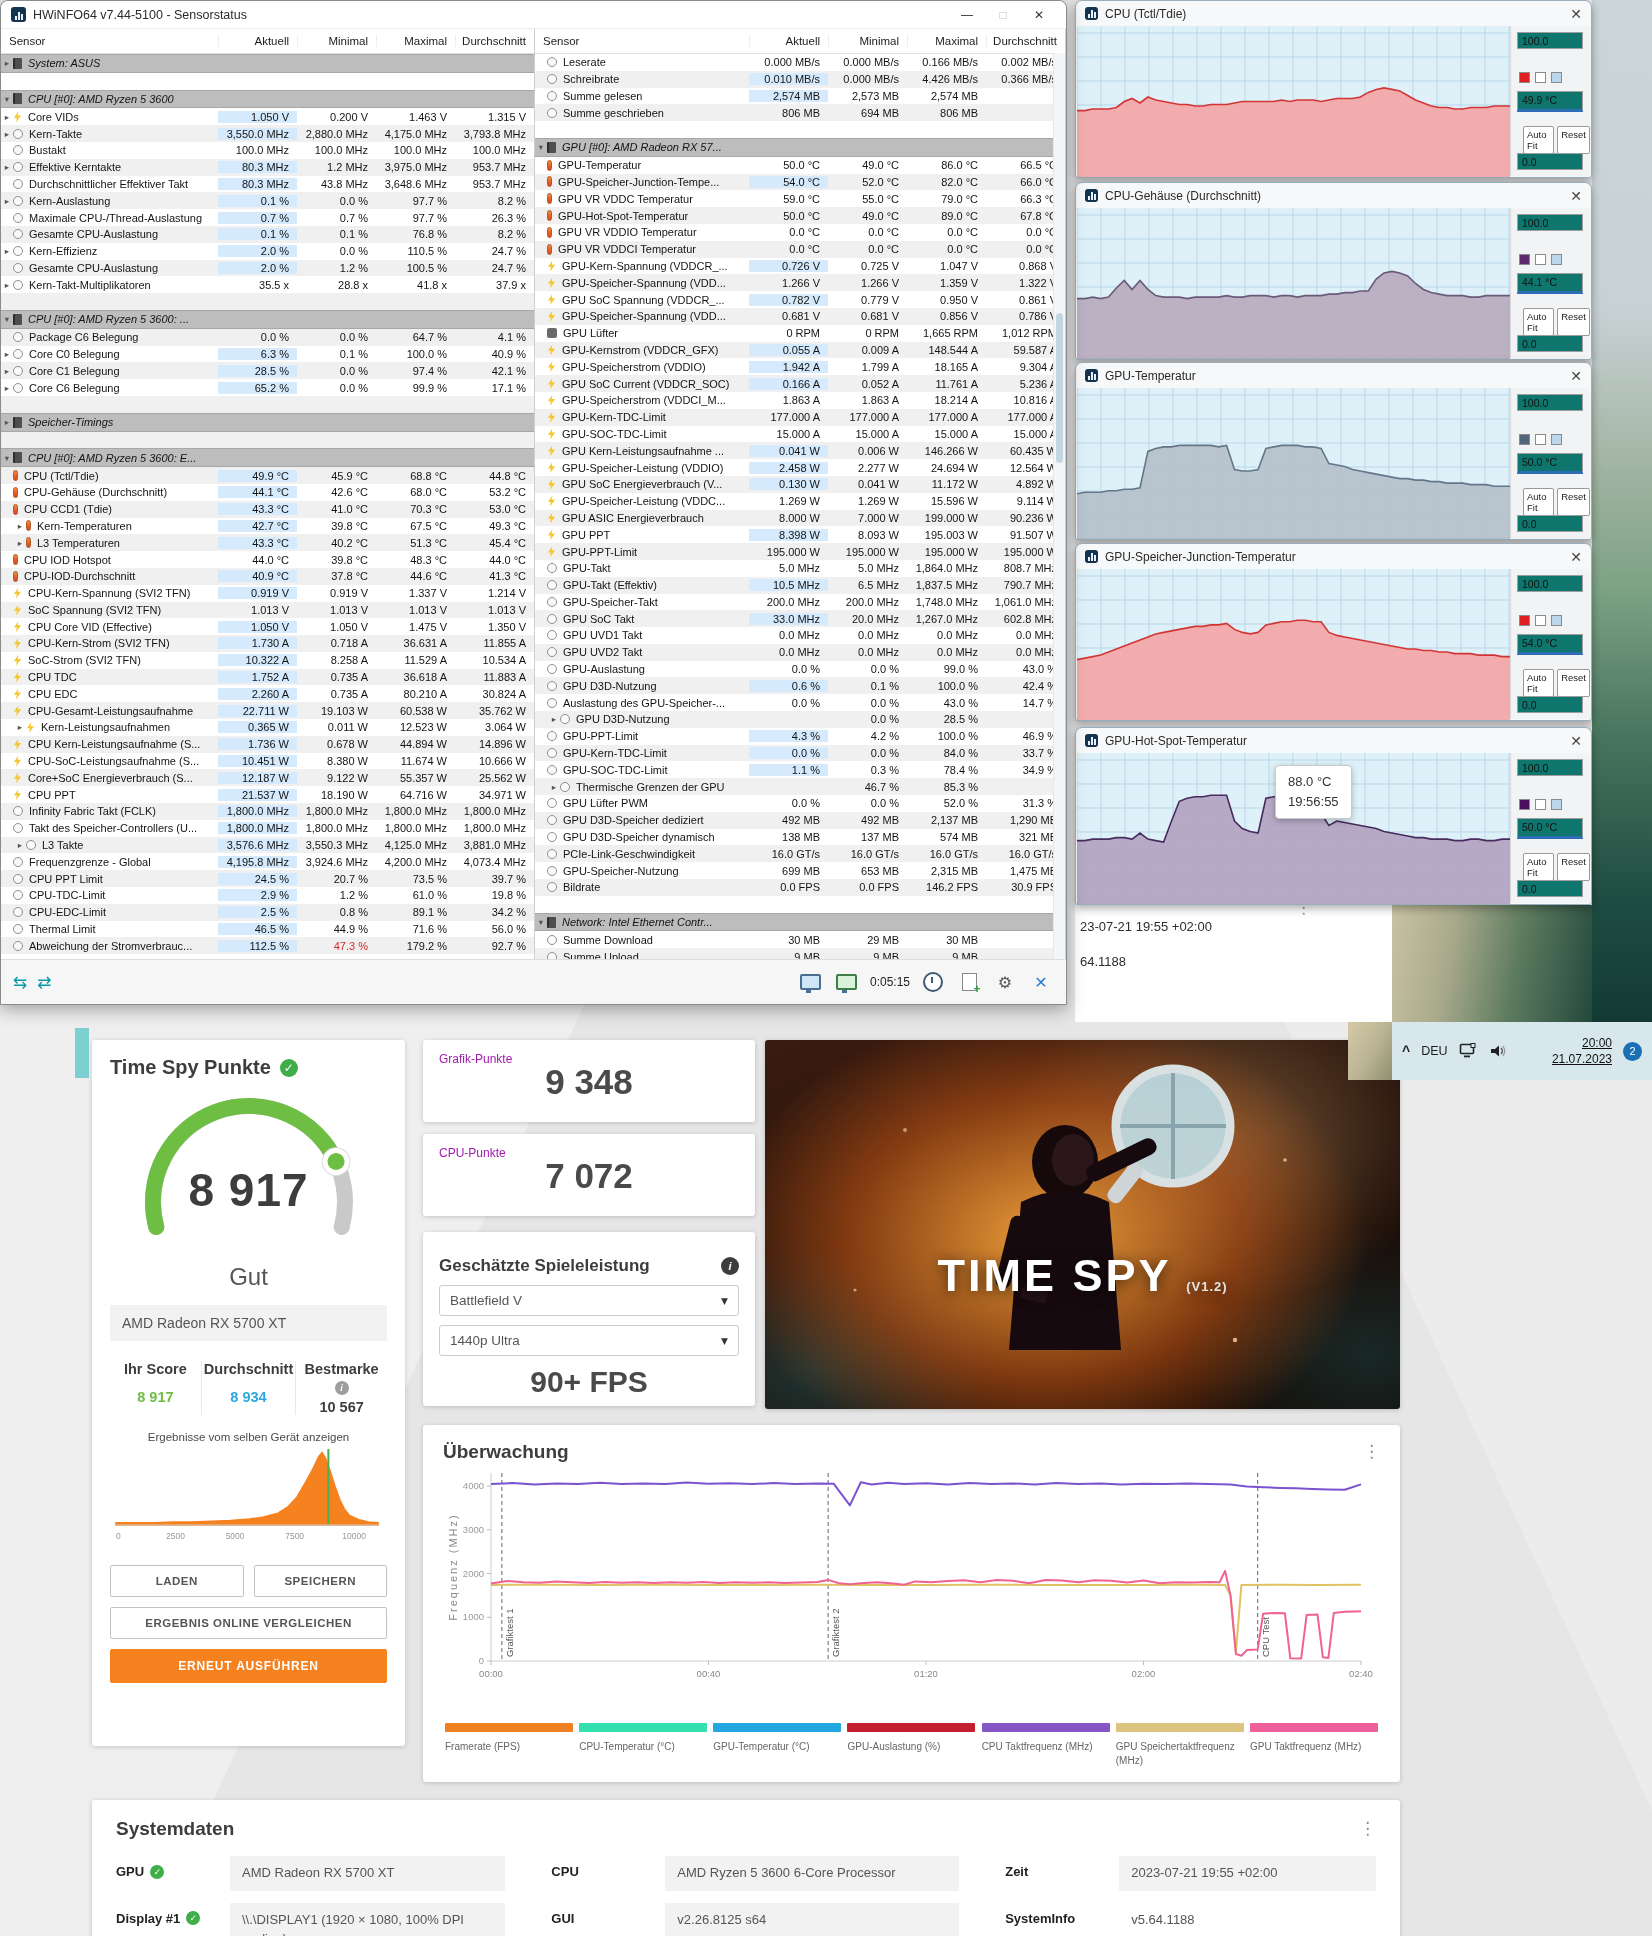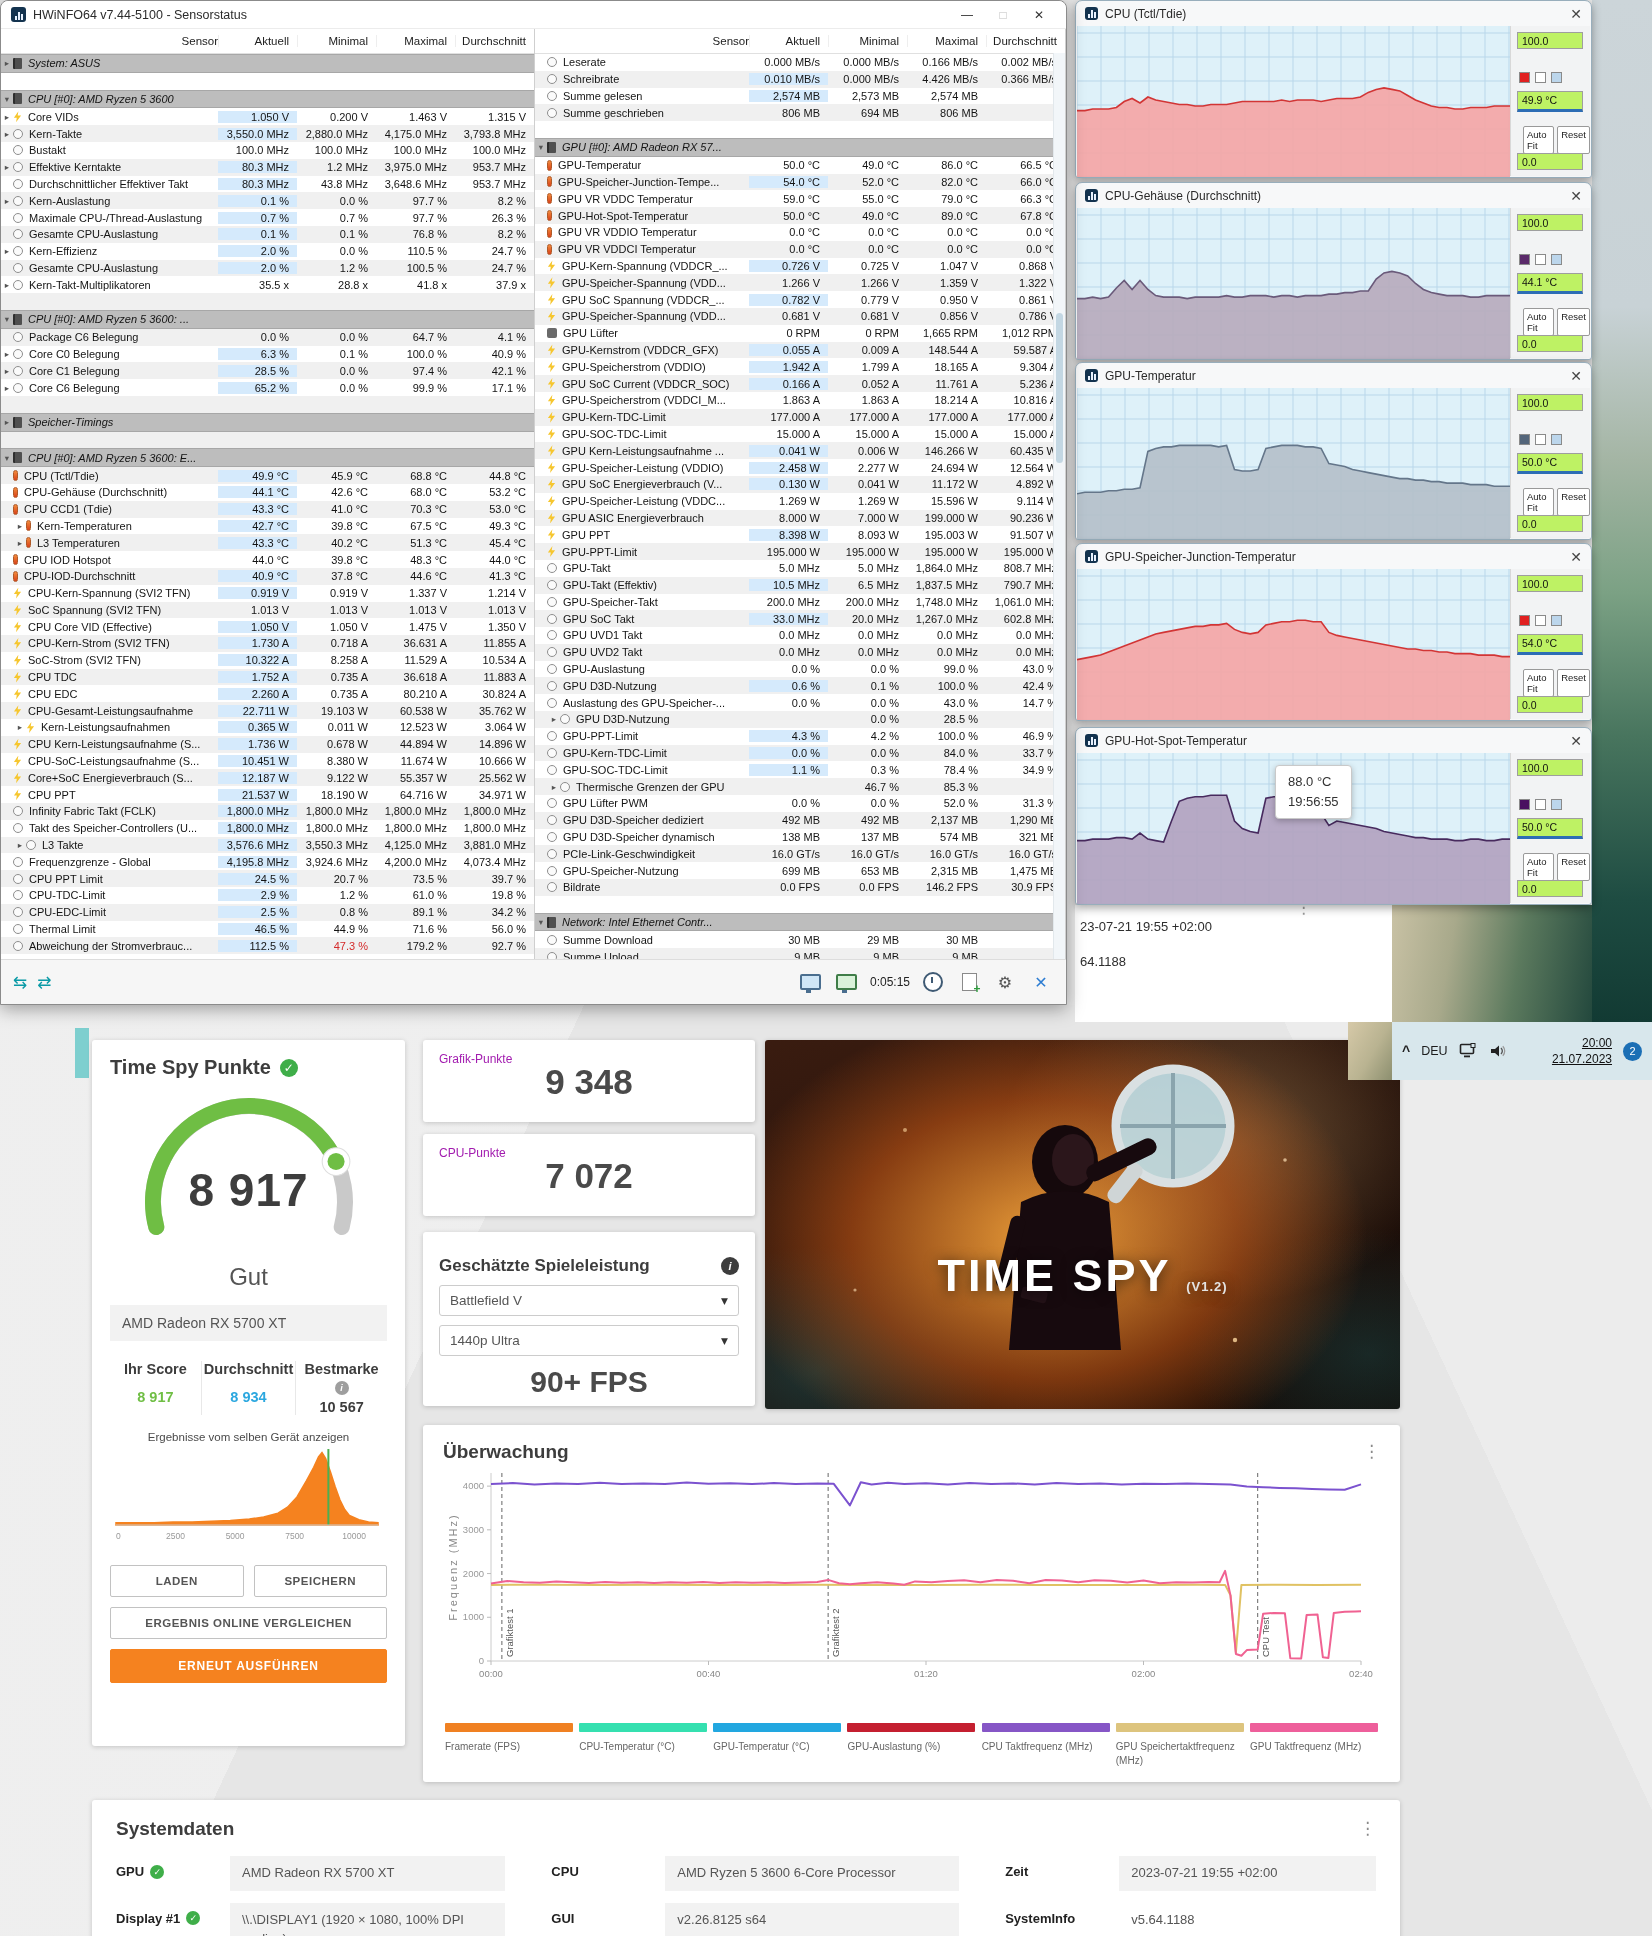--- a/index.html
+++ b/index.html
@@ -14,21 +14,21 @@
         justify-content:center;gap:1px;padding:2px 2px;box-sizing:border-box;margin-right:7px;flex:none;}
   .hwicon i{display:block;width:2px;background:#e8f2ff;}
   .hwicon i:nth-child(1){height:4px}.hwicon i:nth-child(2){height:8px}.hwicon i:nth-child(3){height:6px}
   .caption-btns{margin-left:auto;display:flex;gap:2px;}
   .cap{width:34px;text-align:center;font-size:12px;color:#333;line-height:24px;}
   .cap.dis{color:#c0c0c0}
   #panes{position:absolute;top:28px;left:0;right:0;bottom:44px;display:flex;overflow:hidden;}
   .pane{width:533px;background:#fff;position:relative;border-right:1px solid #cfcfcf;overflow:hidden;}
   .pane:last-child{flex:1}
   .phead{display:flex;height:24px;align-items:center;font-size:11.5px;color:#1c1c1c;border-bottom:1px solid #e0e0e0;}
-  .phead .plabel{flex:1;padding-left:8px;text-align:right;}
+  .phead .plabel{flex:1;padding-left:8px;}
   .phead .pcol{width:79px;text-align:right;padding-right:8px;box-sizing:border-box;border-left:1px solid #eee;}
   .hrow{display:flex;height:16.8px;align-items:center;font-size:11px;color:#141414;white-space:nowrap;}
   .hrow.odd{background:#f0f0f0;}
   .hrow .lb{flex:1;display:flex;align-items:center;gap:5px;padding-left:6px;overflow:hidden;}
   .cell{width:79px;text-align:right;padding-right:8px;box-sizing:border-box;flex:none;}
   .cell.hl{background:#d5eafc;}
   .cell.red{color:#d42b2b;}
   .grp{background:#bdbdbd;border-top:1px solid #a7a7a7;border-bottom:1px solid #a7a7a7;font-style:italic;}
   .tw{width:12px;flex:none;color:#555;font-size:8.5px;text-align:center;font-family:"DejaVu Sans",sans-serif;}
   .indent{width:13px;flex:none;}
@@ -65,21 +65,21 @@
   #bgpatch .kebab{position:absolute;right:80px;top:-8px;color:#9a9a9a;}
   #wallp2{position:absolute;left:317px;top:905px;width:200px;height:117px;
      background:linear-gradient(100deg,#c9c2a5 0%,#a8a98b 30%,#5c7a5e 62%,#23483d 100%);}
   .gwin{position:absolute;left:0;width:517px;height:178px;background:#f7f8f9;border:1px solid #98aebc;
      border-radius:7px 7px 3px 3px;box-shadow:0 3px 10px rgba(0,0,0,.35);box-sizing:border-box;}
   .gtit{height:25px;display:flex;align-items:center;padding:0 9px;font-size:12px;color:#2a2a2a;}
   .gclose{margin-left:auto;font-size:14px;color:#444;}
   .gbody{position:absolute;top:25px;left:1px;right:1px;bottom:1px;display:flex;}
   .gplot{display:block;background:#def1f9;}
   .gpanel{flex:1;position:relative;background:#f2f3f4;border-left:1px solid #d8d8d8;}
-  .gbox{position:absolute;left:6px;width:66px;height:17px;border:1px solid #9e9e9e;background:#bef264;font-size:10.5px;
+  .gbox{position:absolute;left:6px;width:66px;height:17px;border:1px solid #9e9e9e;background:#0f766e;font-size:10.5px;
      line-height:16px;padding-left:4px;box-sizing:border-box;color:#111;}
   .gtop{top:6px}.gbot{bottom:6px}
   .gsw{position:absolute;top:46px;left:8px;display:flex;gap:5px;}
   .gsw span{width:11px;height:11px;border:1px solid #8a8a8a;box-sizing:border-box;background:#fff;}
   .gval{top:65px;height:21px;border-bottom:3px solid #2d6db5;line-height:16px;}
   .gbtns{position:absolute;top:100px;left:12px;display:flex;gap:3px;}
   .gbtns span{border:1px solid #999;background:#fff;font-size:9.5px;padding:2px 3px;color:#222;border-radius:2px;}
   .gtooltip{position:absolute;left:198px;top:12px;background:#fff;border:1px solid #c9c9c9;border-radius:4px;
      box-shadow:0 2px 6px rgba(0,0,0,.25);padding:6px 12px;font-size:13px;color:#333;line-height:1.55;z-index:2;}
   

